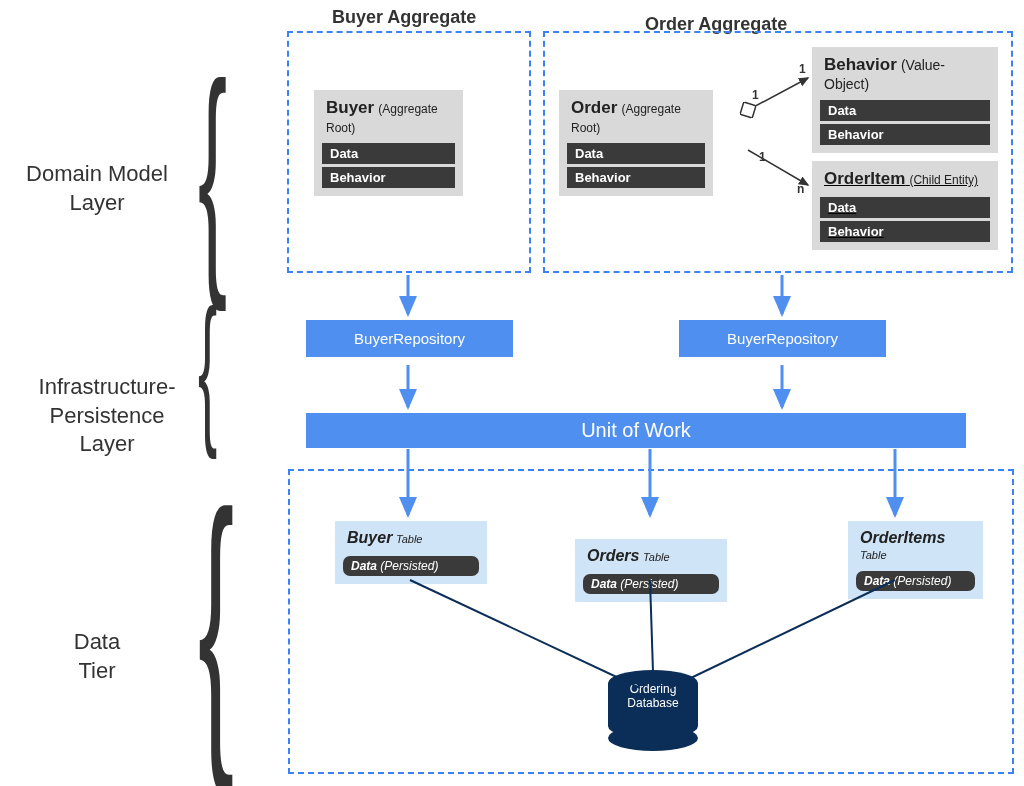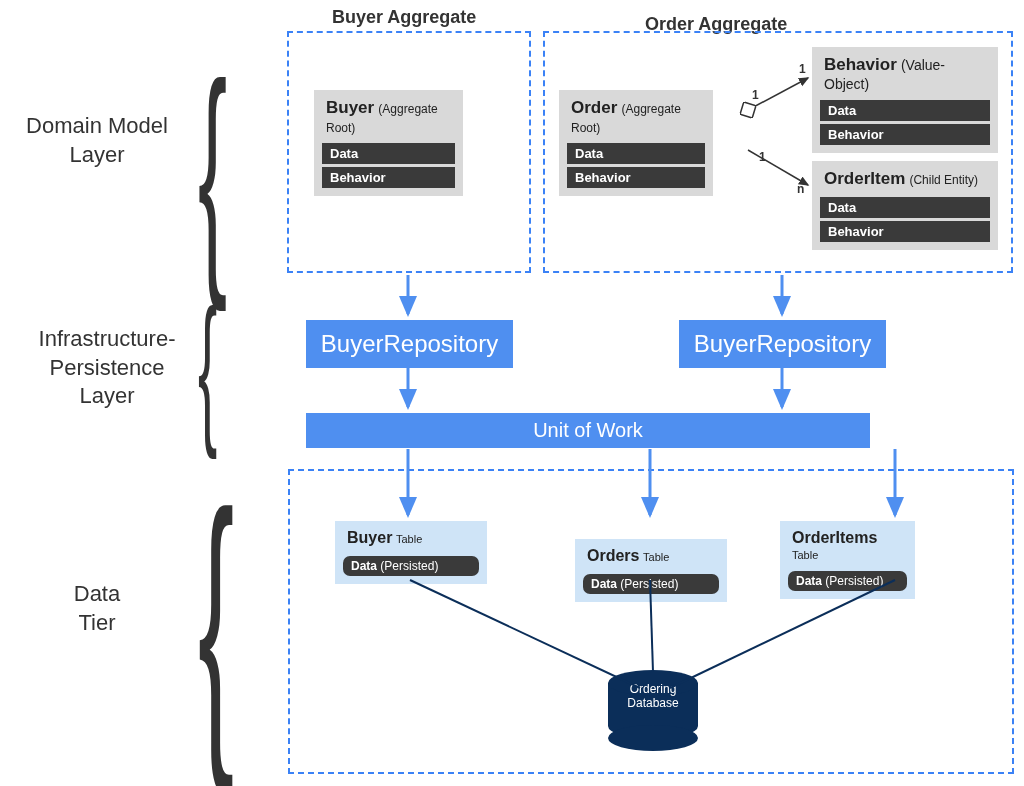--- a/index.html
+++ b/index.html
@@ -1,27 +1,27 @@
 <!DOCTYPE html>
 <html><head>
 <meta charset="utf-8">
 <style>
   * { box-sizing: border-box; margin: 0; padding: 0; }
   body { font-family: "Segoe UI", Arial, sans-serif; background: #fff; width: 1024px; height: 786px; position: relative; }
-  .layer-label { position: absolute; font-size: 22px; color: #333; text-align: center; line-height: 1.3; }
+  .layer-label { position: absolute; font-size: 22px; color: #333; text-align: center; line-height: 1.3; margin-top: 48px; }
   .brace { position: absolute; font-size: 180px; font-weight: 100; color: #333; transform: scaleX(0.35); transform-origin: left center; line-height: 1; }
   .ag-title { position: absolute; font-weight: 700; font-size: 18px; color: #333; }
   .dashed-box { position: absolute; border: 2px dashed #3b82f6; }
   .entity-box { position: absolute; background: #d9d9d9; padding: 6px 8px 8px 8px; }
   .entity-title { font-size: 15px; color: #222; padding: 2px 4px 5px 4px; }
   .entity-title b { font-weight: 700; font-size: 17px; }
   .entity-row { background: #3a3a3a; color: #fff; font-size: 13px; padding: 3px 8px; margin-top: 3px; font-weight: 600; }
-  .repo-box { position: absolute; background: #4f8ff0; color: #fff; font-size: 24px; text-align: center; padding: 10px 0; }
+  .repo-box { position: absolute; background: #4f8ff0; color: #fff; font-size: 15px; text-align: center; padding: 10px 0; }
   .uow-box { position: absolute; background: #4f8ff0; color: #fff; font-size: 20px; text-align: center; padding: 6px 0; }
-  .table-box { position: absolute; background: #cfe4f7; padding: 6px 8px 8px 8px; }
+  .table-box { position: absolute; background: #cfe4f7; padding: 6px 8px 8px 8px; font-style: italic; }
   .table-title { font-size: 13px; color: #222; padding: 2px 4px 5px 4px; }
   .table-title b { font-weight: 700; font-size: 16px; }
   .table-row { background: #3a3a3a; color: #fff; font-size: 12px; padding: 3px 8px; margin-top: 4px; border-radius: 7px; }
   .table-row b { font-weight:700; }
   .arrow-svg { position: absolute; top:0; left:0; width:1024px; height:786px; pointer-events:none; }
   .dbcyl { position:absolute; }
   .dbcyl .top { width:90px; height:26px; background:#0b2e59; border-radius:50%; position:absolute; top:0; left:0; }
   .dbcyl .body { width:90px; height:56px; background:#0b2e59; position:absolute; top:13px; left:0; border-bottom-left-radius:45px 13px; border-bottom-right-radius:45px 13px;}
   .dbcyl .bot { width:90px; height:26px; background:#0b2e59; border-radius:50%; position:absolute; top:55px; left:0; }
   .dblabel { position:absolute; color:#fff; font-size:12px; text-align:center; width:90px; top:12px; line-height:1.2; }
@@ -55,46 +55,46 @@
   <div class="entity-row">Data</div>
   <div class="entity-row">Behavior</div>
 </div>
 
 <div class="entity-box" style="left:812px; top:47px; width:186px;">
   <div class="entity-title"><b>Behavior</b> <span style="font-size:14px;">(Value-Object)</span></div>
   <div class="entity-row">Data</div>
   <div class="entity-row">Behavior</div>
 </div>
 
-<div class="entity-box" style="left:812px; top:161px; width:186px;">
+<div class="entity-box" style="left:812px; top:161px; width:186px;text-decoration:underline;">
   <div class="entity-title"><b>OrderItem</b> <span style="font-size:12px;">(Child Entity)</span></div>
   <div class="entity-row">Data</div>
   <div class="entity-row">Behavior</div>
 </div>
 
 <div class="cardinality" style="left:752px; top:88px;">1</div>
 <div class="cardinality" style="left:799px; top:62px;">1</div>
 <div class="cardinality" style="left:759px; top:150px;">1</div>
 <div class="cardinality" style="left:797px; top:182px;">n</div>
 
 <div class="repo-box" style="left:306px; top:320px; width:207px;">BuyerRepository</div>
 <div class="repo-box" style="left:679px; top:320px; width:207px;">BuyerRepository</div>
-<div class="uow-box" style="left:306px; top:413px; width:564px;">Unit of Work</div>
+<div class="uow-box" style="left:306px; top:413px; width:660px;">Unit of Work</div>
 
 <div class="dashed-box" style="left:288px; top:469px; width:726px; height:305px;"></div>
 
 <div class="table-box" style="left:335px; top:521px; width:152px;">
   <div class="table-title"><b>Buyer</b> <span style="font-size:11px;">Table</span></div>
   <div class="table-row"><b>Data</b> <span>(Persisted)</span></div>
 </div>
 <div class="table-box" style="left:575px; top:539px; width:152px;">
   <div class="table-title"><b>Orders</b> <span style="font-size:11px;">Table</span></div>
   <div class="table-row"><b>Data</b> <span>(Persisted)</span></div>
 </div>
-<div class="table-box" style="left:780px; top:521px; width:135px;">
+<div class="table-box" style="left:848px; top:521px; width:135px;">
   <div class="table-title"><b>OrderItems</b> <span style="font-size:11px;">Table</span></div>
   <div class="table-row"><b>Data</b> <span>(Persisted)</span></div>
 </div>
 
 <div class="dbcyl" style="left:608px; top:670px;">
   <div class="body"></div>
   <div class="bot"></div>
   <div class="top"></div>
   <div class="dblabel">Ordering<br>Database</div>
 </div>

